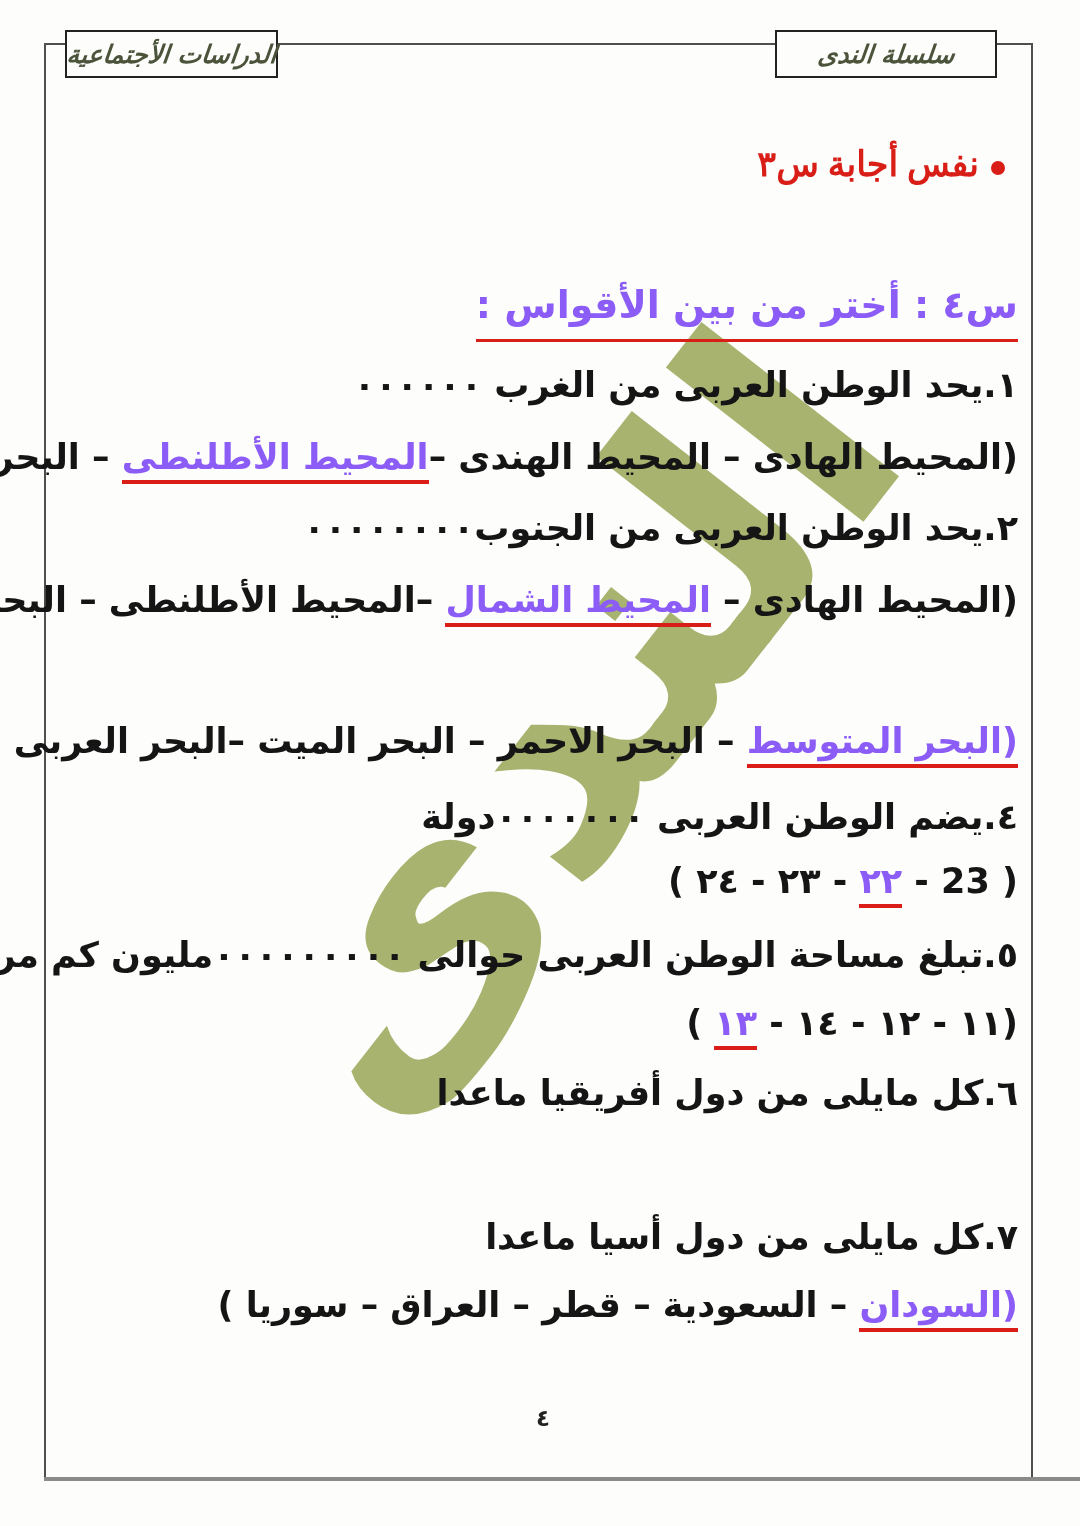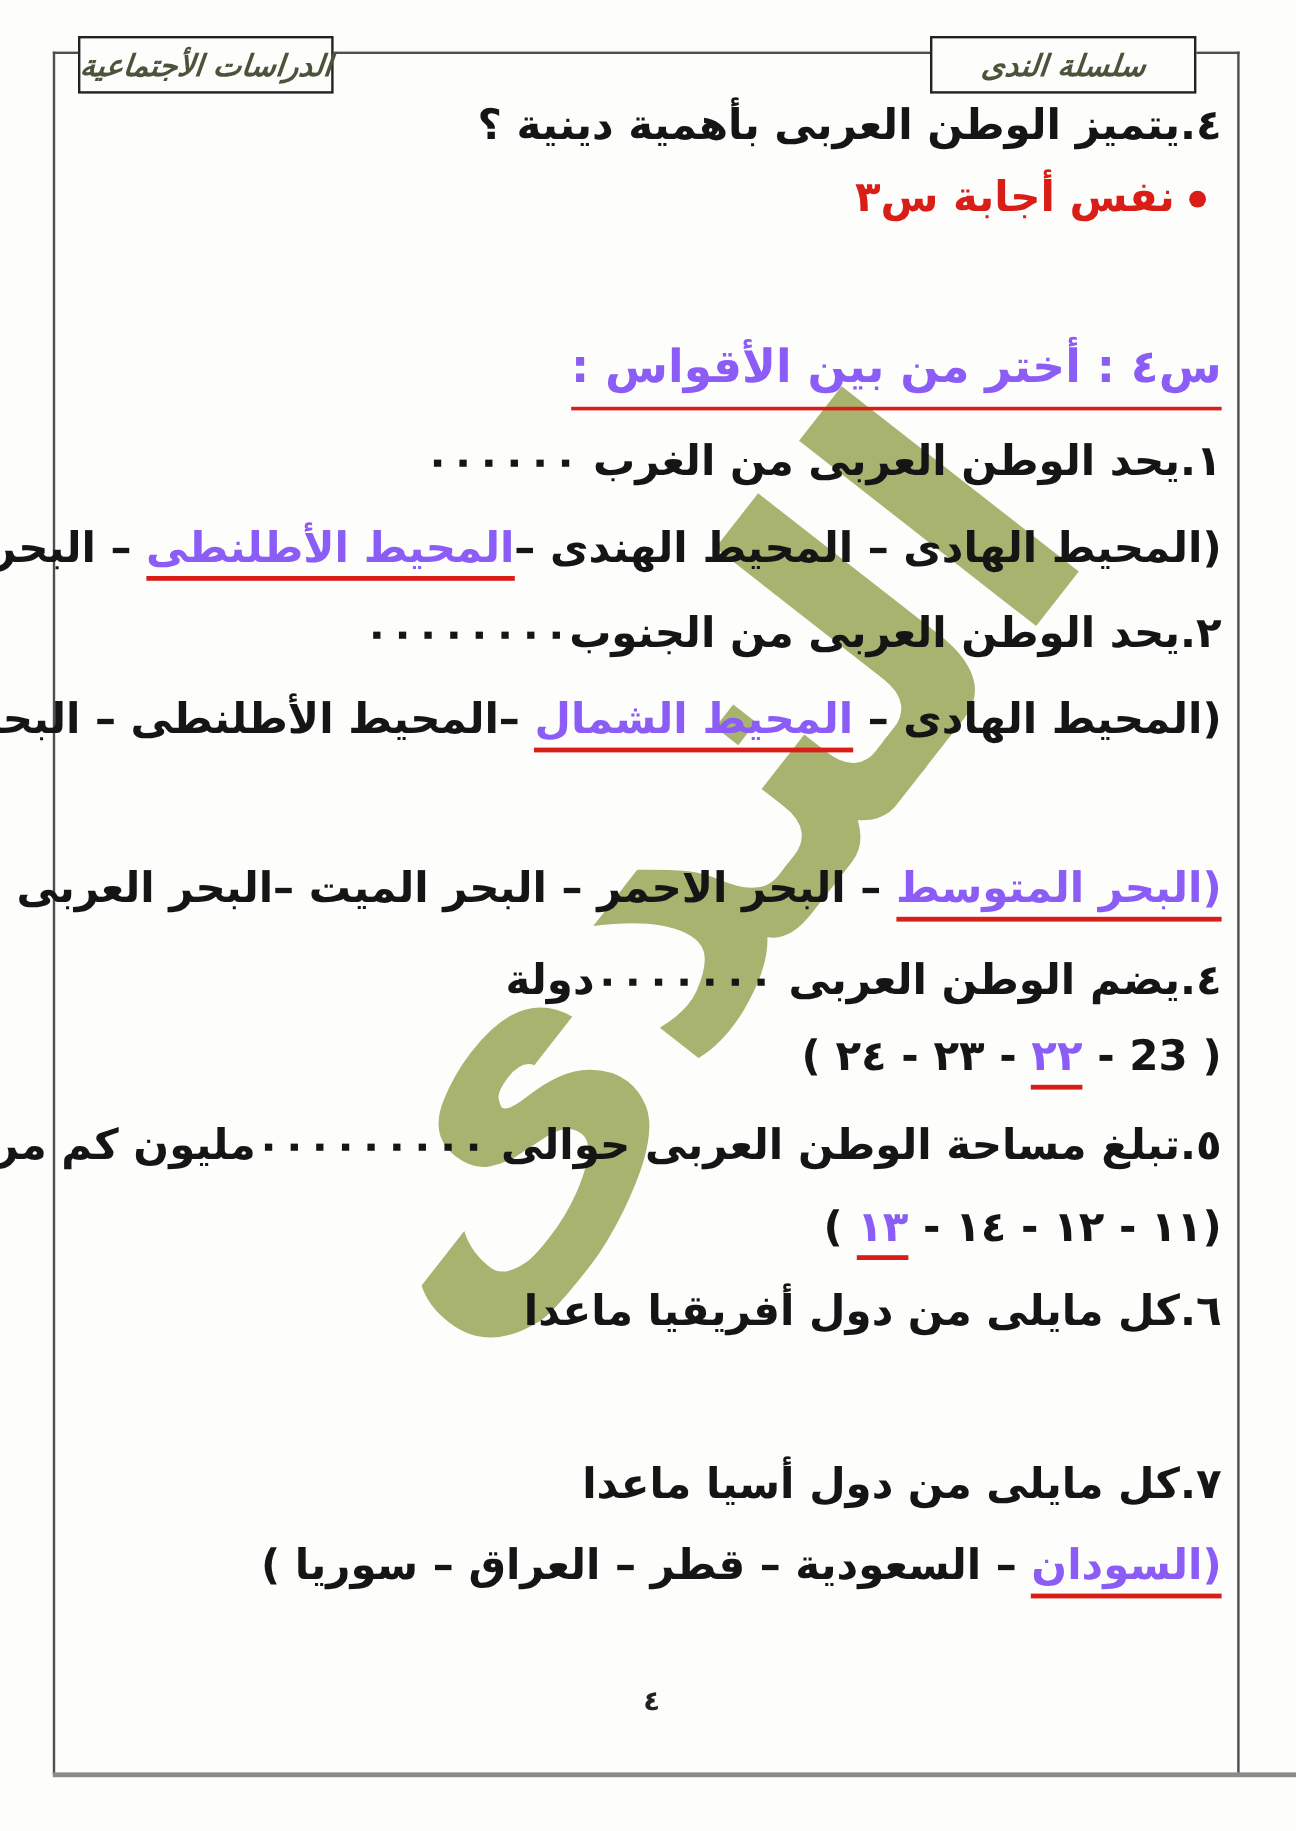--- a/index.html
+++ b/index.html
@@ -83,21 +83,21 @@
     color: #8b5cf6;
     border-bottom: 4px solid #d91e18;
     padding-bottom: 3px;
   }
   .section-title {
     font-size: 38px;
     color: #8b5cf6;
     border-bottom: 3px solid #d91e18;
     padding-bottom: 12px;
   }
-  .answer-line { right: 75px; color: #d91e18; }
+  .answer-line { right: 75px; color: #d91e18; font-family: Liberation Serif, serif; }
   .bullet-dot {
     display: inline-block;
     width: 14px; height: 14px;
     border-radius: 50%;
     background: #d91e18;
     margin-left: 12px;
     vertical-align: middle;
   }
   .page-num {
     position: absolute;
@@ -120,21 +120,20 @@
 
   <div class="watermark">الندى</div>
 
   <div class="hdr-box left">
     <span class="hdr-text">الدراسات الأجتماعية</span>
   </div>
   <div class="hdr-box right">
     <span class="hdr-text">سلسلة الندى</span>
   </div>
 
-  <div class="line" style="top:80px">٤.يتميز الوطن العربى بأهمية دينية ؟</div>
 
   <div class="line answer-line" style="top:140px">
     <span class="bullet-dot"></span><span>نفس أجابة س٣</span>
   </div>
 
   <div class="line" style="top:280px">
     <span class="section-title">س٤ : أختر من بين الأقواس :</span>
   </div>
 
   <div class="line" style="top:360px">١.يحد الوطن العربى من الغرب ٠٠٠٠٠٠</div>

